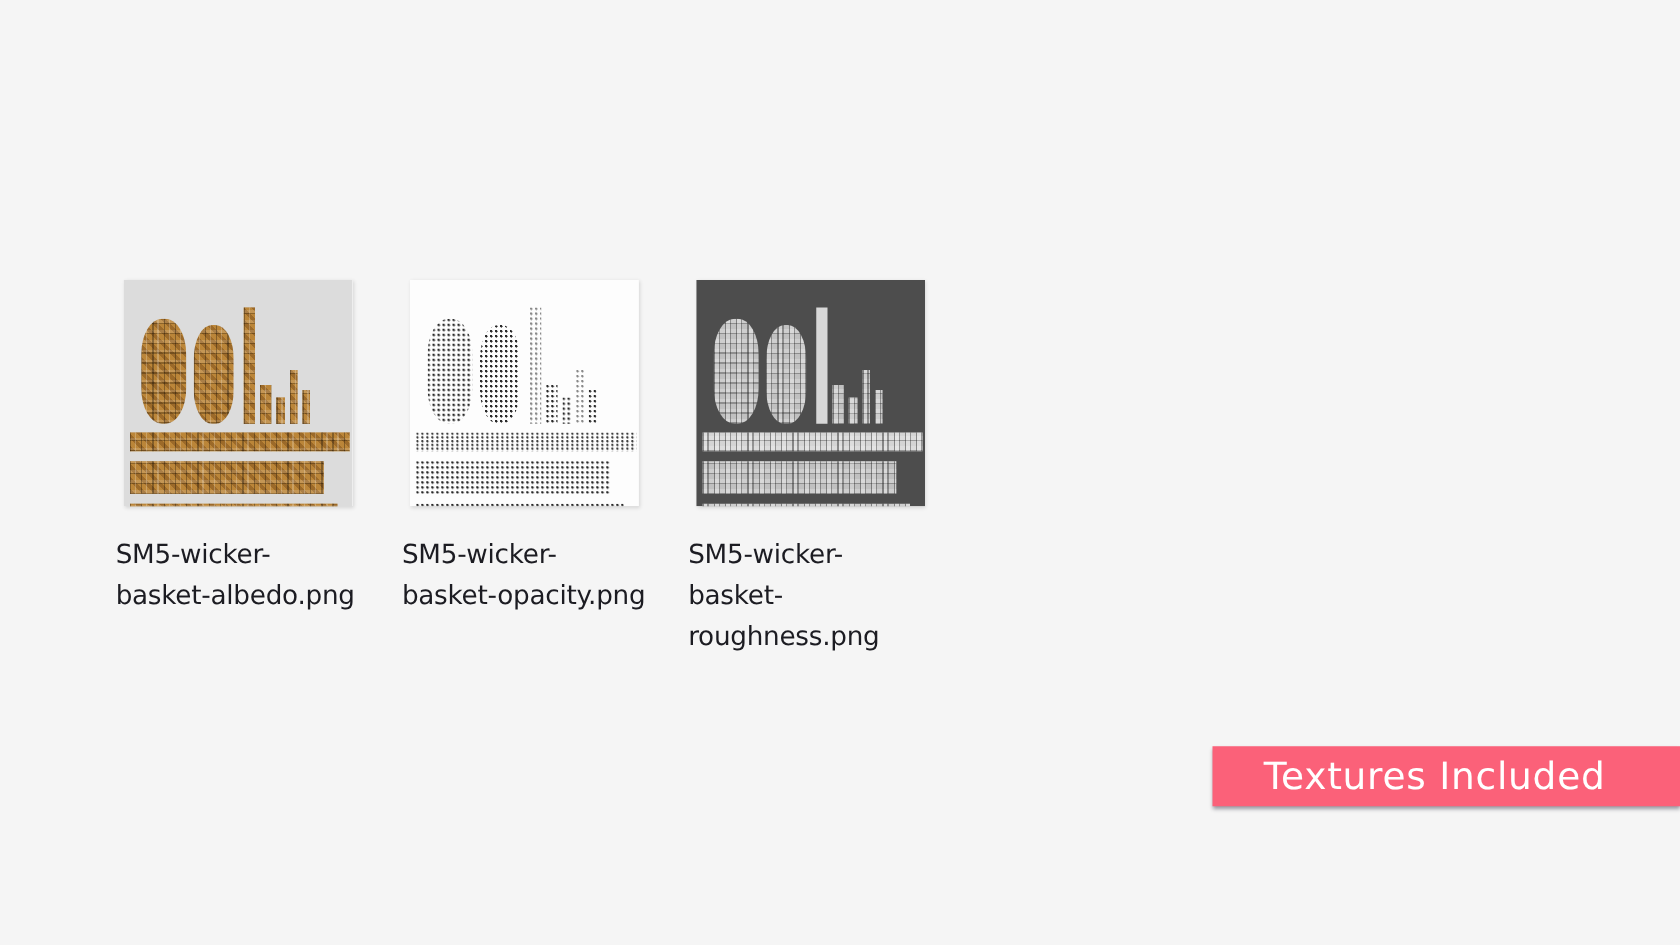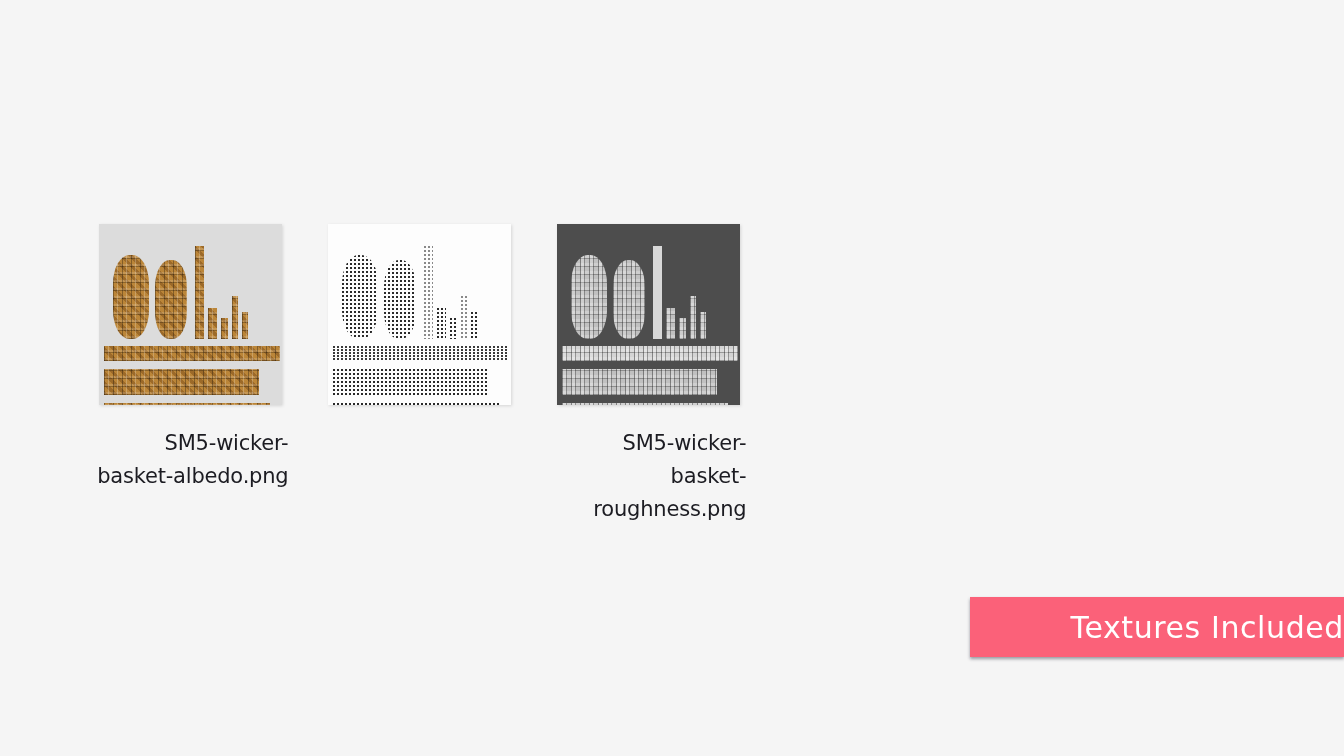--- a/index.html
+++ b/index.html
@@ -43,21 +43,21 @@
 
   .thumb {
     position: absolute;
     inset: 0;
     overflow: hidden;
   }
 
   .caption {
     margin-top: 22px;
     width: 196px;
-    text-align: right;
+    text-align: left;
     font-size: 21px;
     line-height: 33px;
     color: #1c1c22;
     font-family: "DejaVu Sans", sans-serif;
     letter-spacing: -0.2px;
     word-break: break-word;
   }
 
   
   .atlas { position: absolute; inset: 0; }
@@ -161,26 +161,25 @@
   }
   .t-rough .strip-tall { background: #d8d8d8; background-image: none; }
   .t-rough .band1 { background-color: #cfcfcf; }
 
   
   .banner {
     position: absolute;
     left: 970px;
     top: 597px;
     width: 374px;
-    height: 60px;
+    height: 48px;
     background: #fb6179;
     box-shadow: 0 2px 3px rgba(40,40,60,0.45);
     display: flex;
     align-items: center;
-    justify-content: flex-end;
   }
   .banner-label {
     margin-left: 41px;
     color: #ffffff;
     font-size: 30px;
     font-family: "DejaVu Sans", sans-serif;
     font-weight: 400;
     letter-spacing: 0.6px;
     white-space: nowrap;
   }
@@ -222,20 +221,21 @@
           <div class="blk blk1 opa"></div>
           <div class="blk blk2 opa"></div>
           <div class="blk blk3 opa"></div>
           <div class="blk blk4 opa"></div>
           <div class="band band1"></div>
           <div class="band band2 opa"></div>
           <div class="band band3 opa"></div>
         </div>
       </div>
     </div>
+    <div class="caption">SM5-wicker-basket-opacity.png</div>
   </div>
 
   <div class="tile t-rough">
     <div class="thumb-wrap">
       <div class="thumb">
         <div class="atlas">
           <div class="blob blob-a rgh"></div>
           <div class="blob blob-b rgh"></div>
           <div class="strip-tall"></div>
           <div class="blk blk1 rgh"></div>

